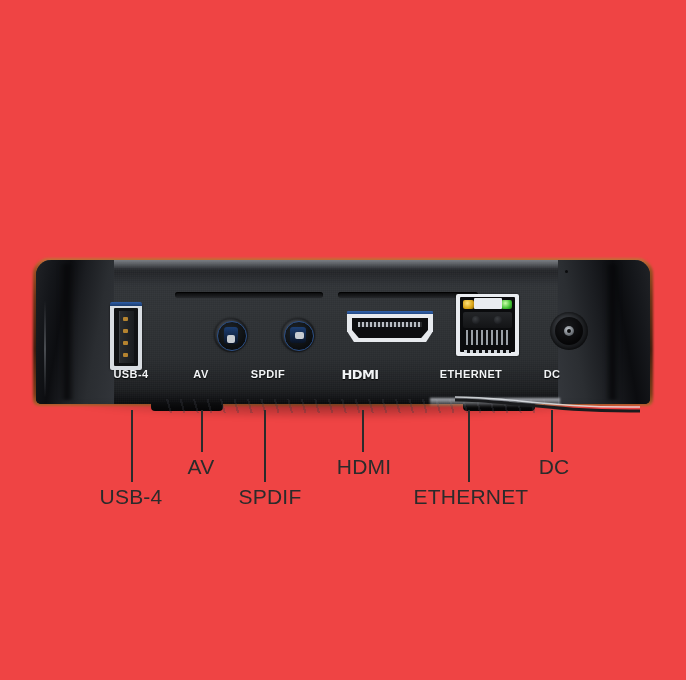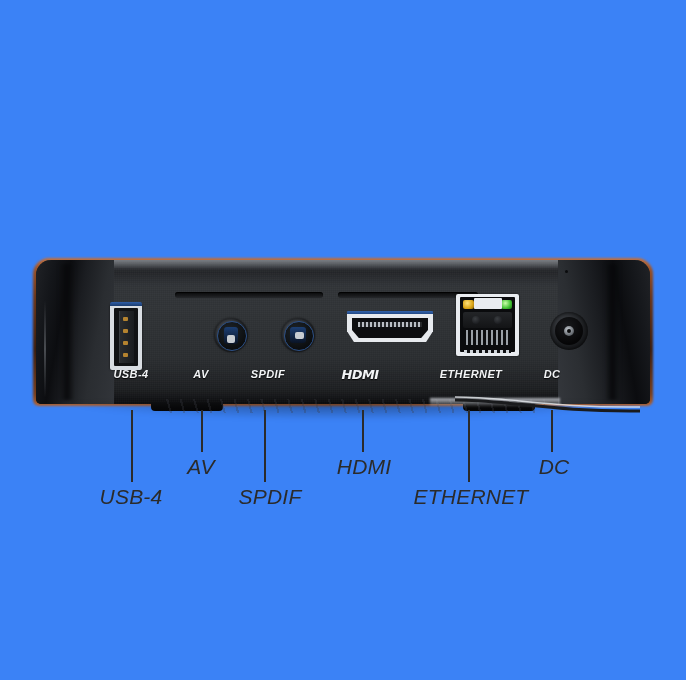--- a/index.html
+++ b/index.html
@@ -10,23 +10,22 @@
   }
   body {
     font-family: "Liberation Sans", sans-serif;
     -webkit-font-smoothing: antialiased;
   }
 
   #stage {
     position: relative;
     width: 686px;
     height: 680px;
-    background: #3b82f6;
+    background: #ef4444;
     overflow: hidden;
-    font-style: italic;
   }
 
   
   #device {
     position: absolute;
     left: 33px;
     top: 256px;
     width: 620px;
     height: 152px;
   }

